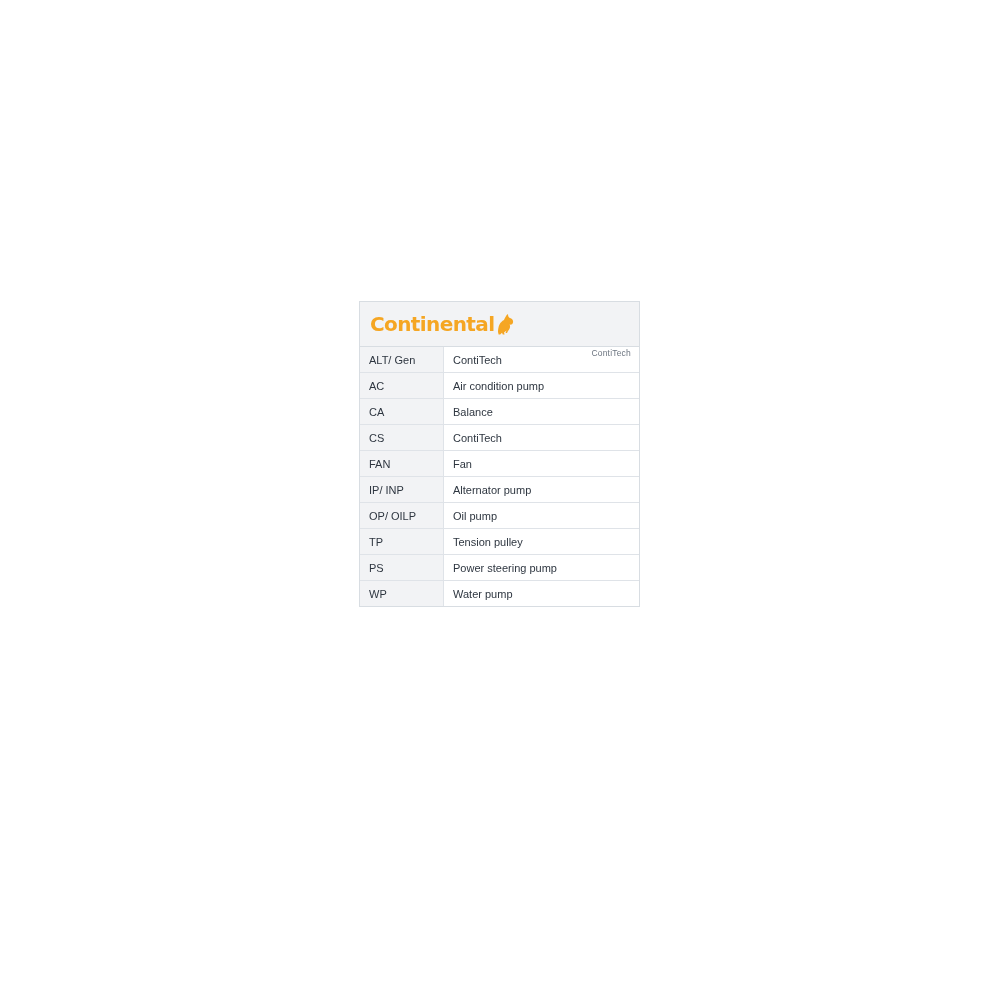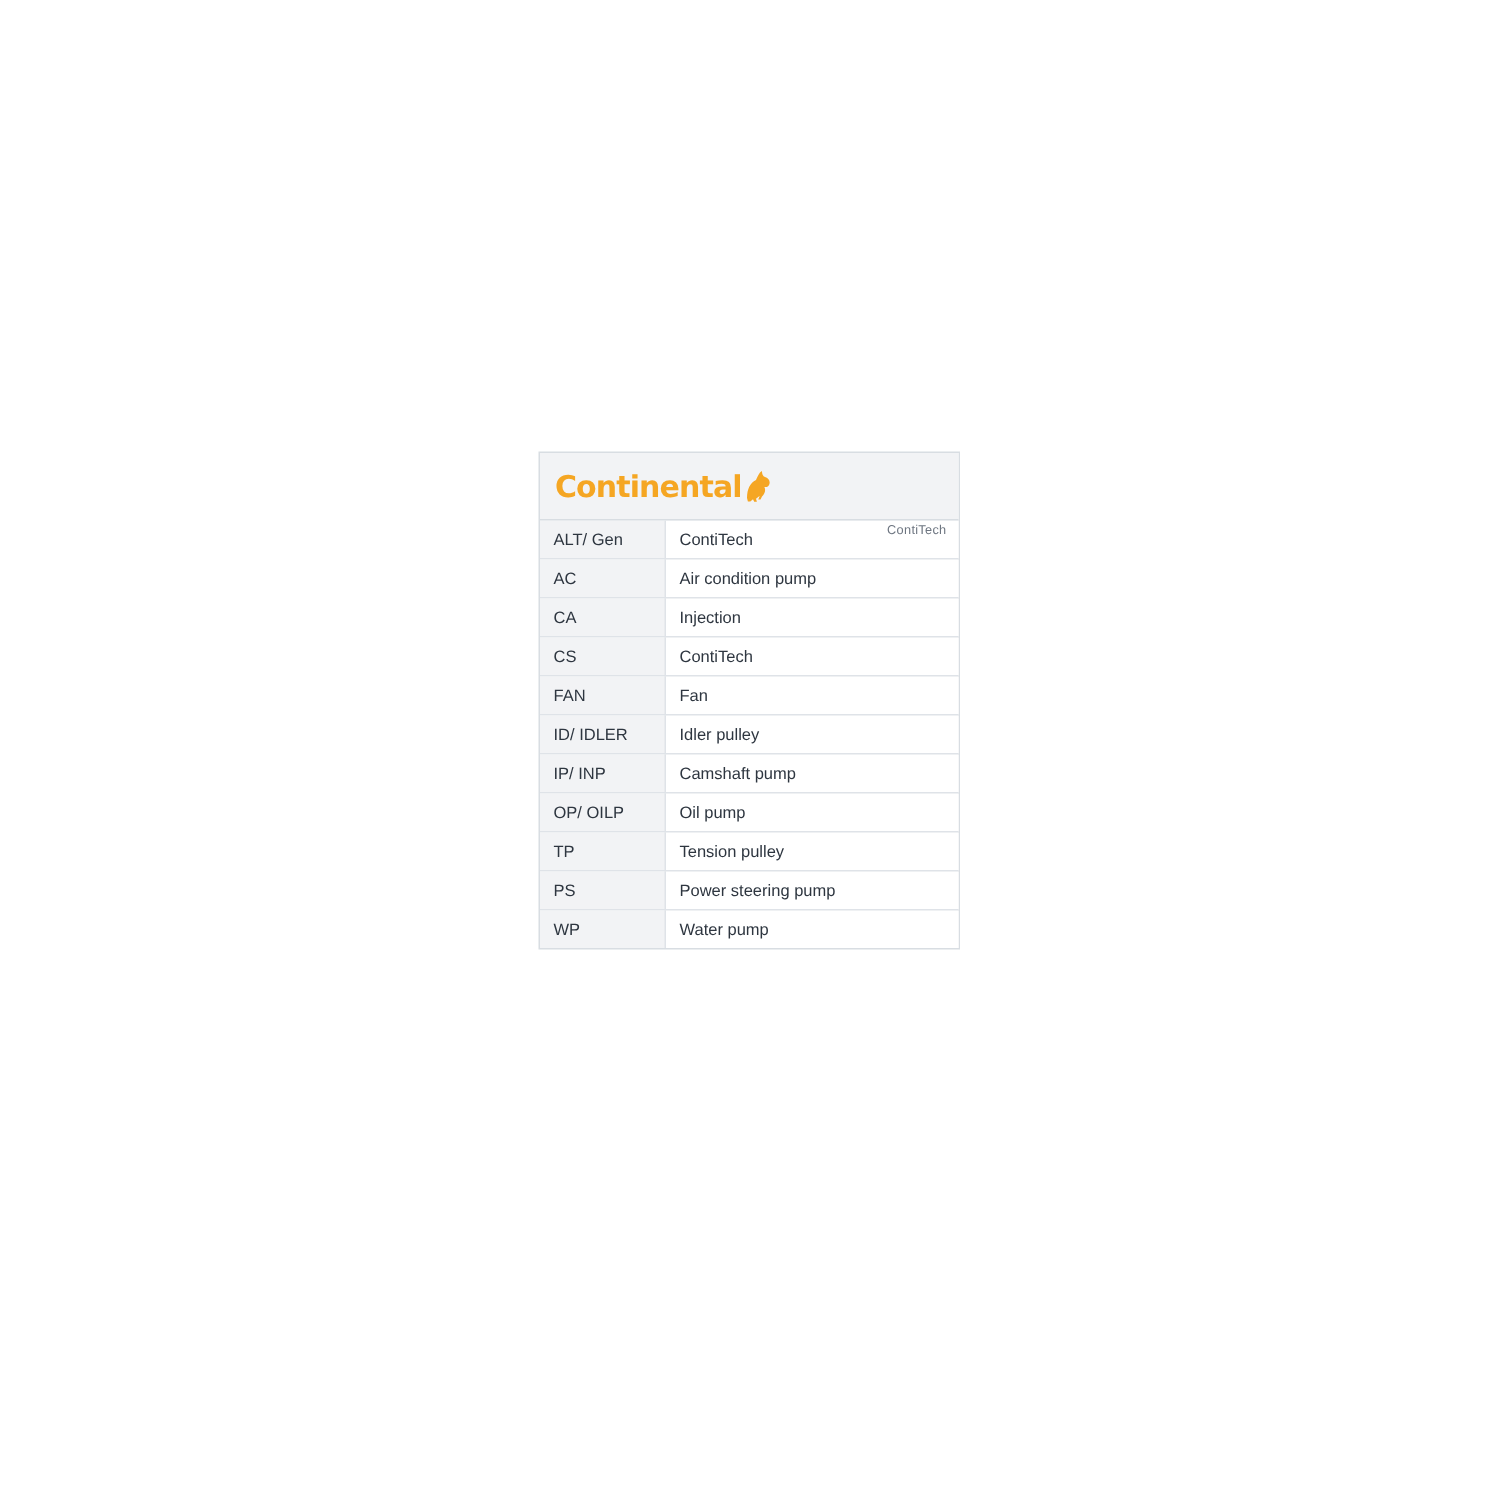--- a/index.html
+++ b/index.html
@@ -130,37 +130,33 @@
         <tr>
           <td class="abbr-cell">ALT/ Gen</td>
           <td class="desc-cell">ContiTech</td>
         </tr>
         <tr>
           <td class="abbr-cell">AC</td>
           <td class="desc-cell">Air condition pump</td>
         </tr>
         <tr>
           <td class="abbr-cell">CA</td>
-          <td class="desc-cell">Injection</td>
+          <td class="desc-cell">Balance</td>
         </tr>
         <tr>
           <td class="abbr-cell">CS</td>
           <td class="desc-cell">ContiTech</td>
         </tr>
         <tr>
           <td class="abbr-cell">FAN</td>
           <td class="desc-cell">Fan</td>
         </tr>
         <tr>
-          <td class="abbr-cell">ID/ IDLER</td>
-          <td class="desc-cell">Idler pulley</td>
-        </tr>
-        <tr>
           <td class="abbr-cell">IP/ INP</td>
-          <td class="desc-cell">Camshaft pump</td>
+          <td class="desc-cell">Alternator pump</td>
         </tr>
         <tr>
           <td class="abbr-cell">OP/ OILP</td>
           <td class="desc-cell">Oil pump</td>
         </tr>
         <tr>
           <td class="abbr-cell">TP</td>
           <td class="desc-cell">Tension pulley</td>
         </tr>
         <tr>

